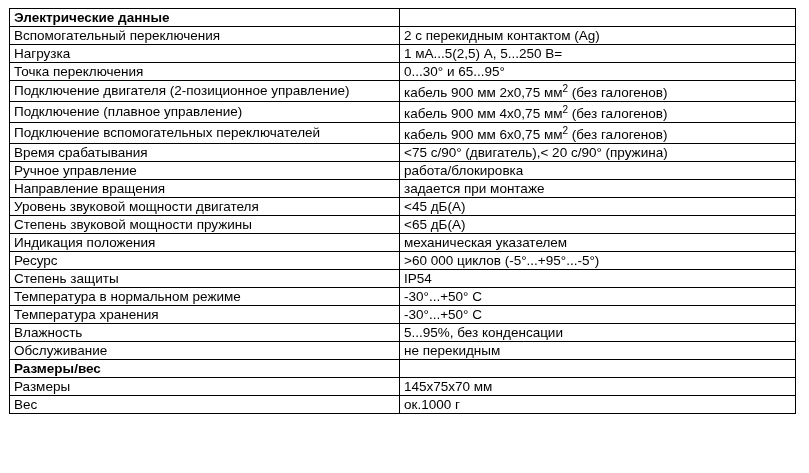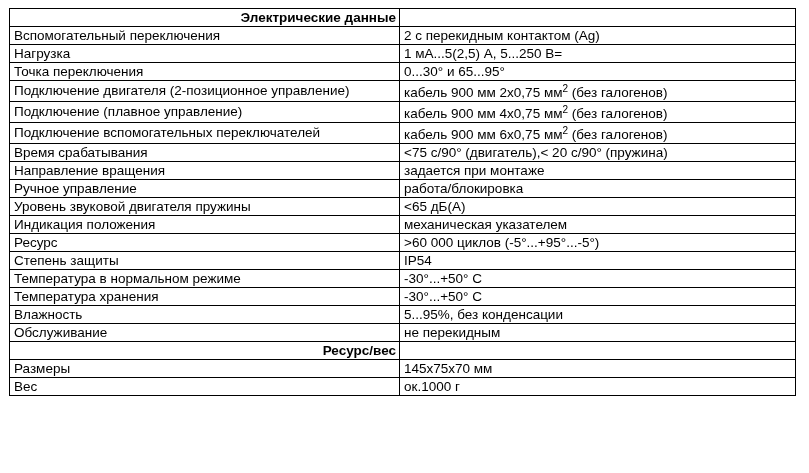--- a/index.html
+++ b/index.html
@@ -31,21 +31,20 @@
     padding: 0 3px 1px 4px;
     font-size: 13.5px;
     line-height: 15px;
     white-space: nowrap;
     overflow: hidden;
     vertical-align: middle;
     color: #000000;
   }
   tr.section td.p {
     font-weight: bold;
-    text-align: right;
   }
   .sup {
     font-size: 10px;
     vertical-align: 5px;
   }
 </style>
 </head>
 <body>
 
 <table class="spec">
@@ -80,29 +79,33 @@
     </tr>
     <tr>
       <td class="p">Подключение вспомогательных переключателей</td>
       <td class="v"><span>кабель 900 мм 6x0,75 мм</span><span class="sup">2</span><span> (без галогенов)</span></td>
     </tr>
     <tr>
       <td class="p">Время срабатывания</td>
       <td class="v">&lt;75 с/90° (двигатель),&lt; 20 с/90° (пружина)</td>
     </tr>
     <tr>
+      <td class="p">Ручное управление</td>
+      <td class="v">работа/блокировка</td>
+    </tr>
+    <tr>
       <td class="p">Направление вращения</td>
       <td class="v">задается при монтаже</td>
     </tr>
     <tr>
-      <td class="p">Ручное управление</td>
-      <td class="v">работа/блокировка</td>
+      <td class="p">Уровень звуковой мощности двигателя</td>
+      <td class="v">&lt;45 дБ(А)</td>
     </tr>
     <tr>
-      <td class="p">Уровень звуковой двигателя пружины</td>
+      <td class="p">Степень звуковой мощности пружины</td>
       <td class="v">&lt;65 дБ(А)</td>
     </tr>
     <tr>
       <td class="p">Индикация положения</td>
       <td class="v">механическая указателем</td>
     </tr>
     <tr>
       <td class="p">Ресурс</td>
       <td class="v">&gt;60 000 циклов (-5°...+95°...-5°)</td>
     </tr>
@@ -120,21 +123,21 @@
     </tr>
     <tr>
       <td class="p">Влажность</td>
       <td class="v">5...95%, без конденсации</td>
     </tr>
     <tr>
       <td class="p">Обслуживание</td>
       <td class="v">не перекидным</td>
     </tr>
     <tr class="section">
-      <td class="p">Ресурс/вес</td>
+      <td class="p">Размеры/вес</td>
       <td class="v"></td>
     </tr>
     <tr>
       <td class="p">Размеры</td>
       <td class="v">145x75x70 мм</td>
     </tr>
     <tr>
       <td class="p">Вес</td>
       <td class="v">ок.1000 г</td>
     </tr>

